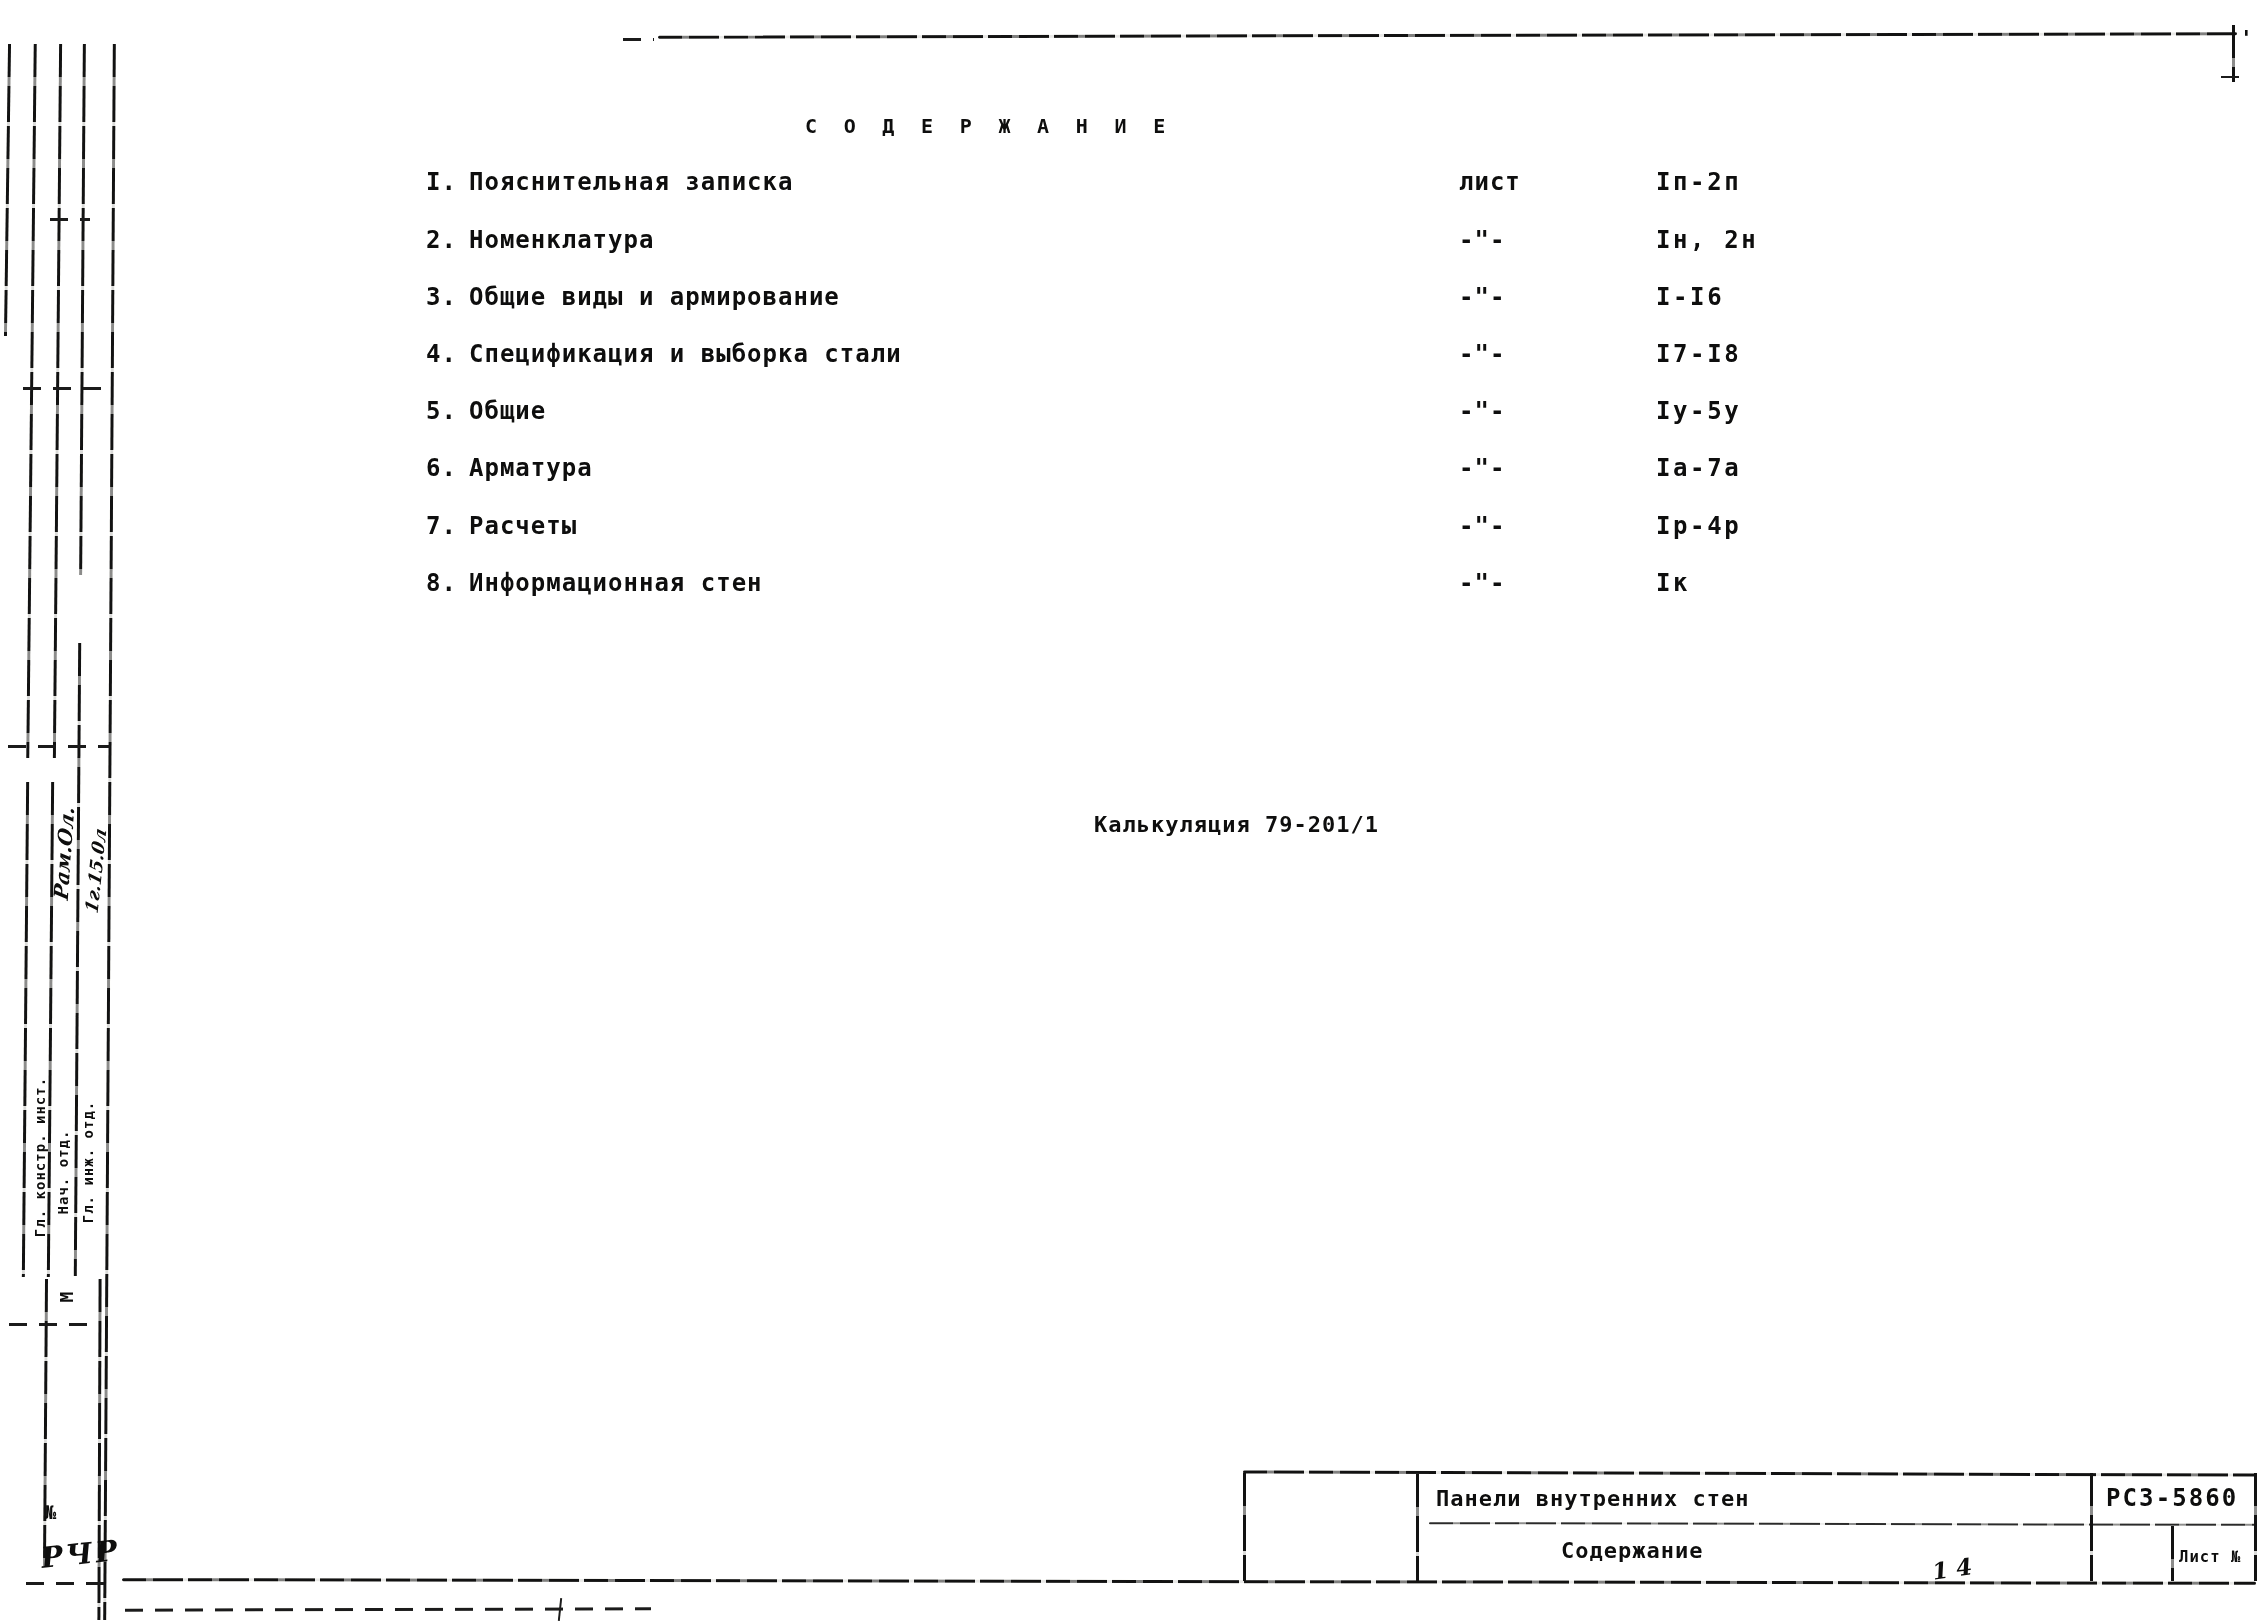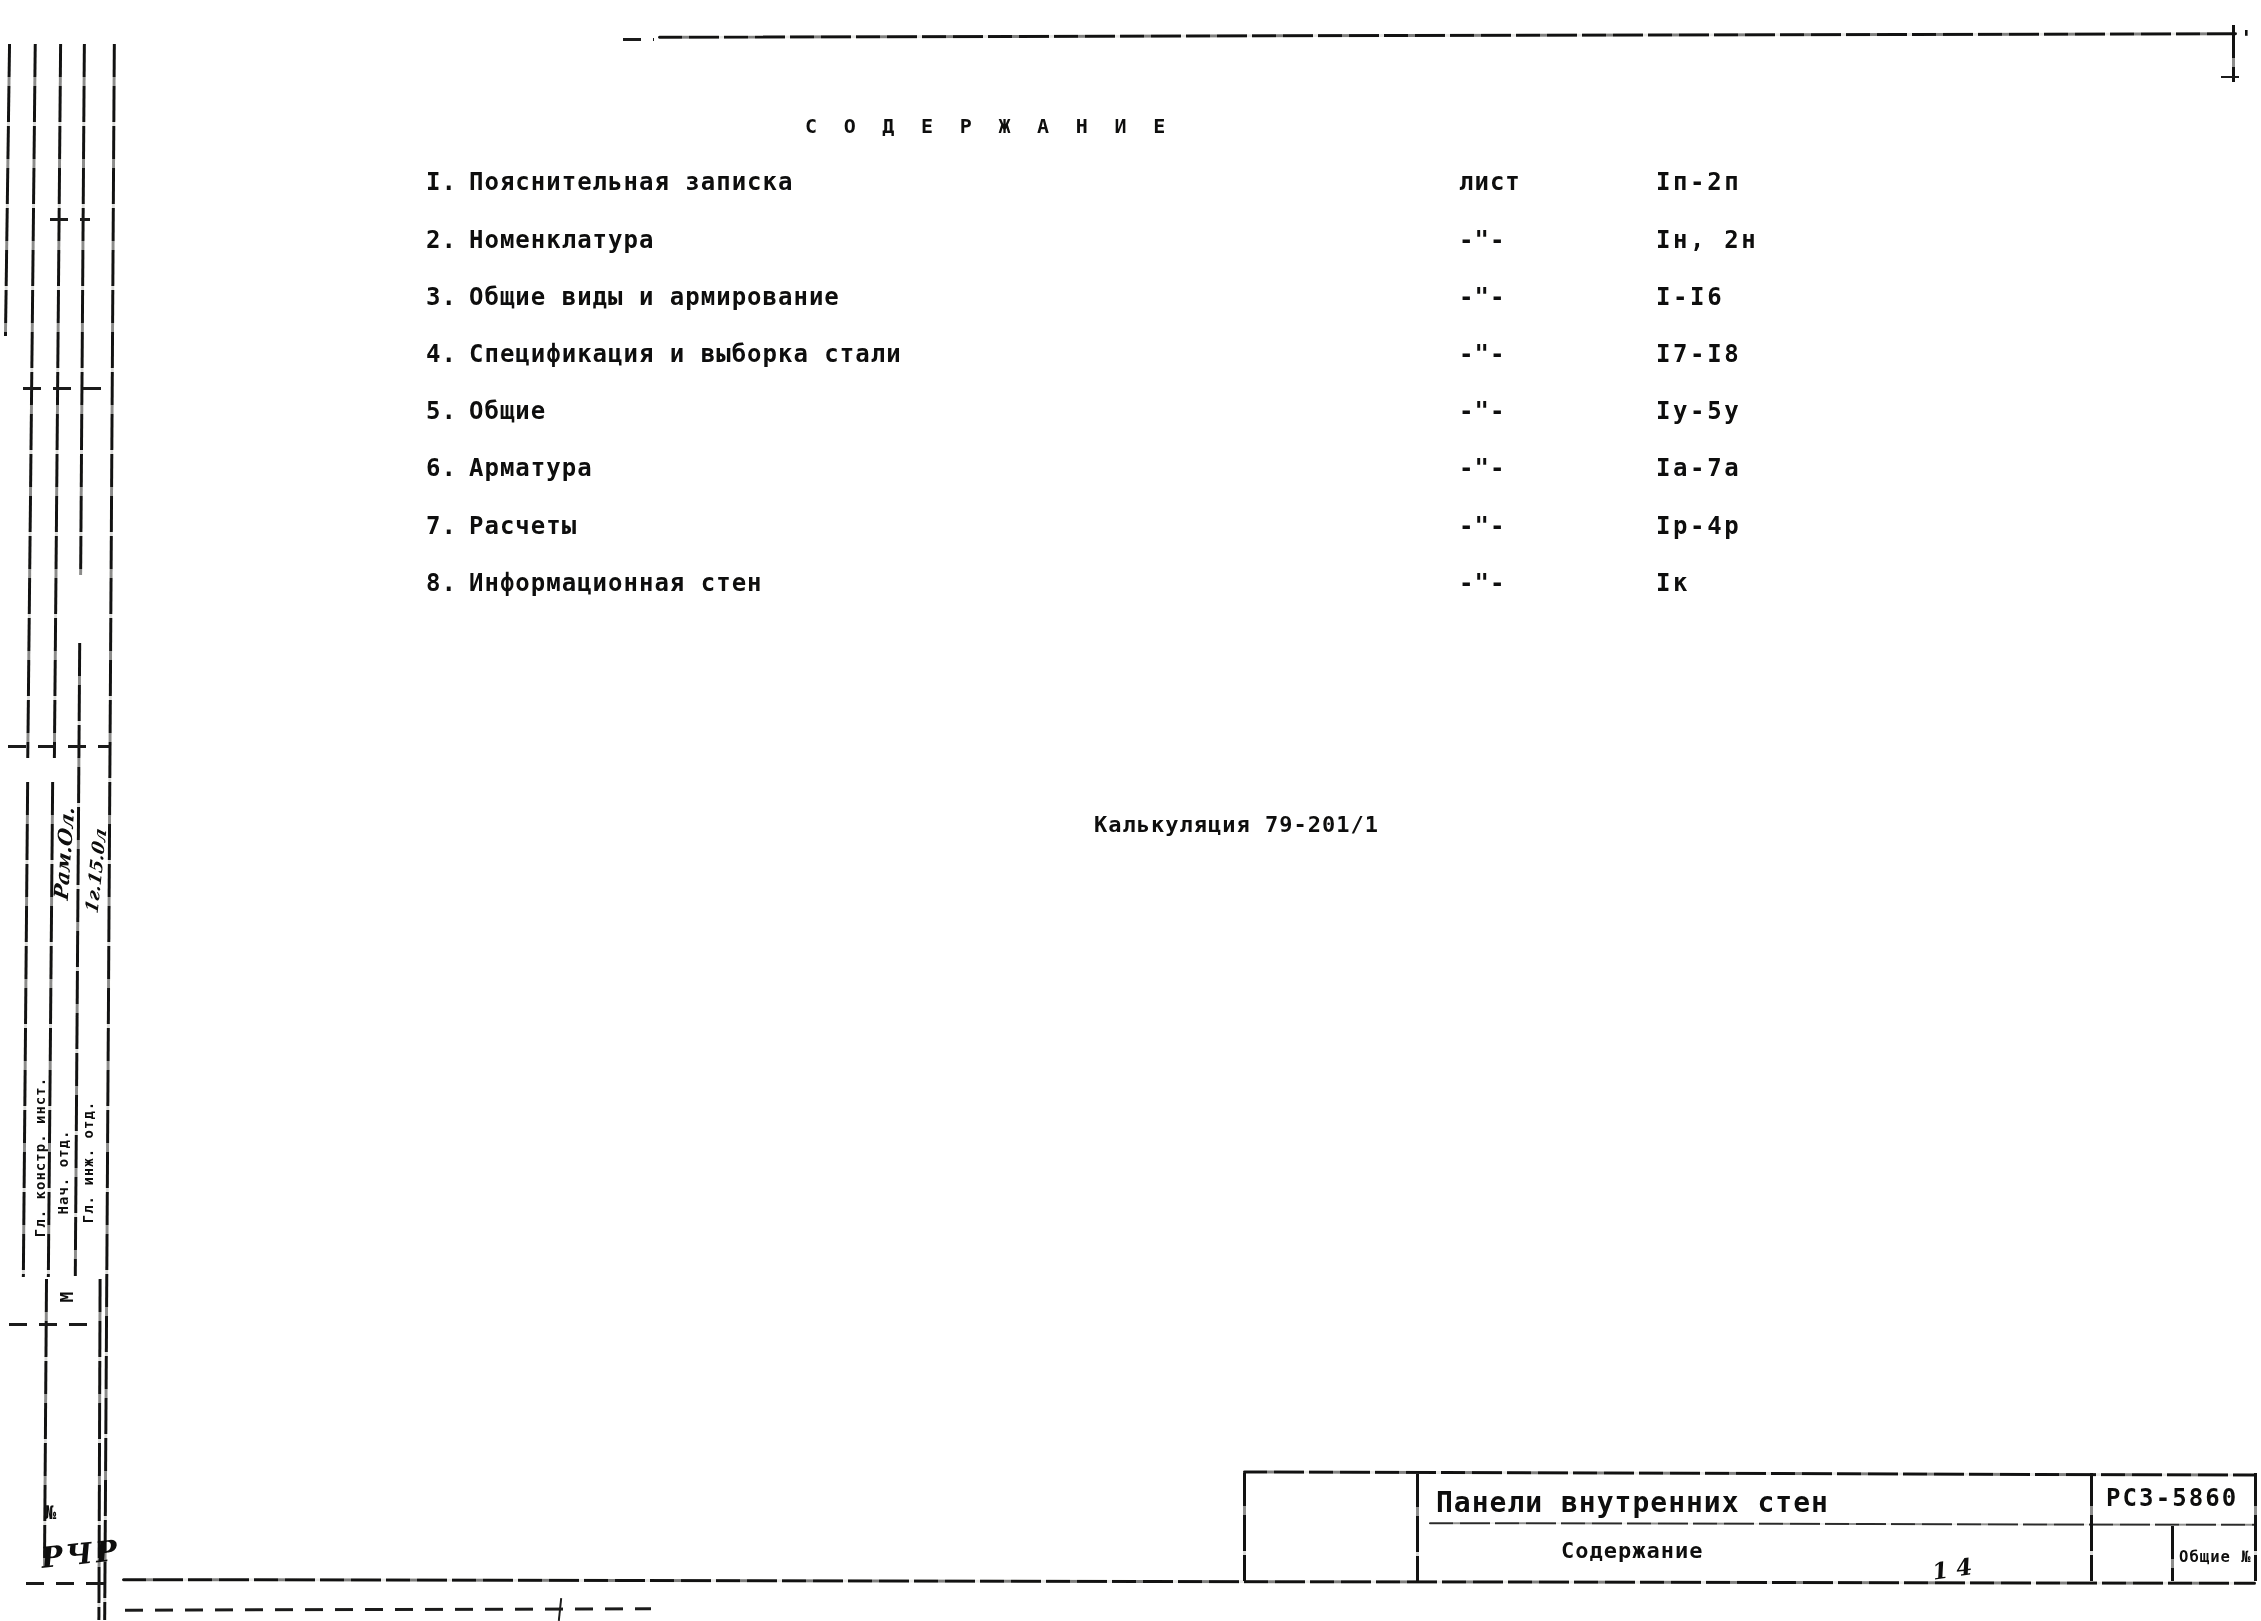--- a/index.html
+++ b/index.html
@@ -142,23 +142,23 @@
   <div class="hline" style="left:1243px; top:1472px; width:1013px; transform:rotate(0.18deg);"></div>
   <div class="hline" style="left:122px; top:1580px; width:2134px; transform:rotate(0.1deg);"></div>
   <div class="hline thin" style="left:1429px; top:1523px; width:827px; transform:rotate(0.12deg); opacity:.9;"></div>
 
   <div class="vline" style="left:1243px; top:1473px; height:108px;"></div>
   <div class="vline" style="left:1416px; top:1474px; height:107px;"></div>
   <div class="vline" style="left:2090px; top:1473px; height:108px;"></div>
   <div class="vline" style="left:2171px; top:1526px; height:55px;"></div>
   <div class="vline" style="left:2254px; top:1473px; height:108px;"></div>
 
-  <div class="abs tw" style="left:1436px; top:1486px; font-size:28px;">Панели внутренних стен</div>
+  <div class="abs tw" style="left:1436px; top:1486px; font-size:22px;">Панели внутренних стен</div>
   <div class="abs tw" style="left:1561px; top:1538px; font-size:22px;">Содержание</div>
   <div class="abs tw" style="left:2106px; top:1484px; font-size:24px; letter-spacing:2.1px;">РСЗ-5860</div>
-  <div class="abs tw" style="left:2179px; top:1548px; font-size:15.6px;">Общие №</div>
+  <div class="abs tw" style="left:2179px; top:1548px; font-size:15.6px;">Лист №</div>
   <div class="abs hand" style="left:1932px; top:1555px; font-size:23px; transform:rotate(-8deg);">1 4</div>
 
   <div class="hdash" style="left:125px; top:1608px; width:526px; transform:rotate(-0.15deg);"></div>
   <div class="abs" style="left:559px; top:1598px; width:2.1px; height:23px; background:#222; transform:rotate(6deg);"></div>
 
 </div>
 
 
 </body></html>

